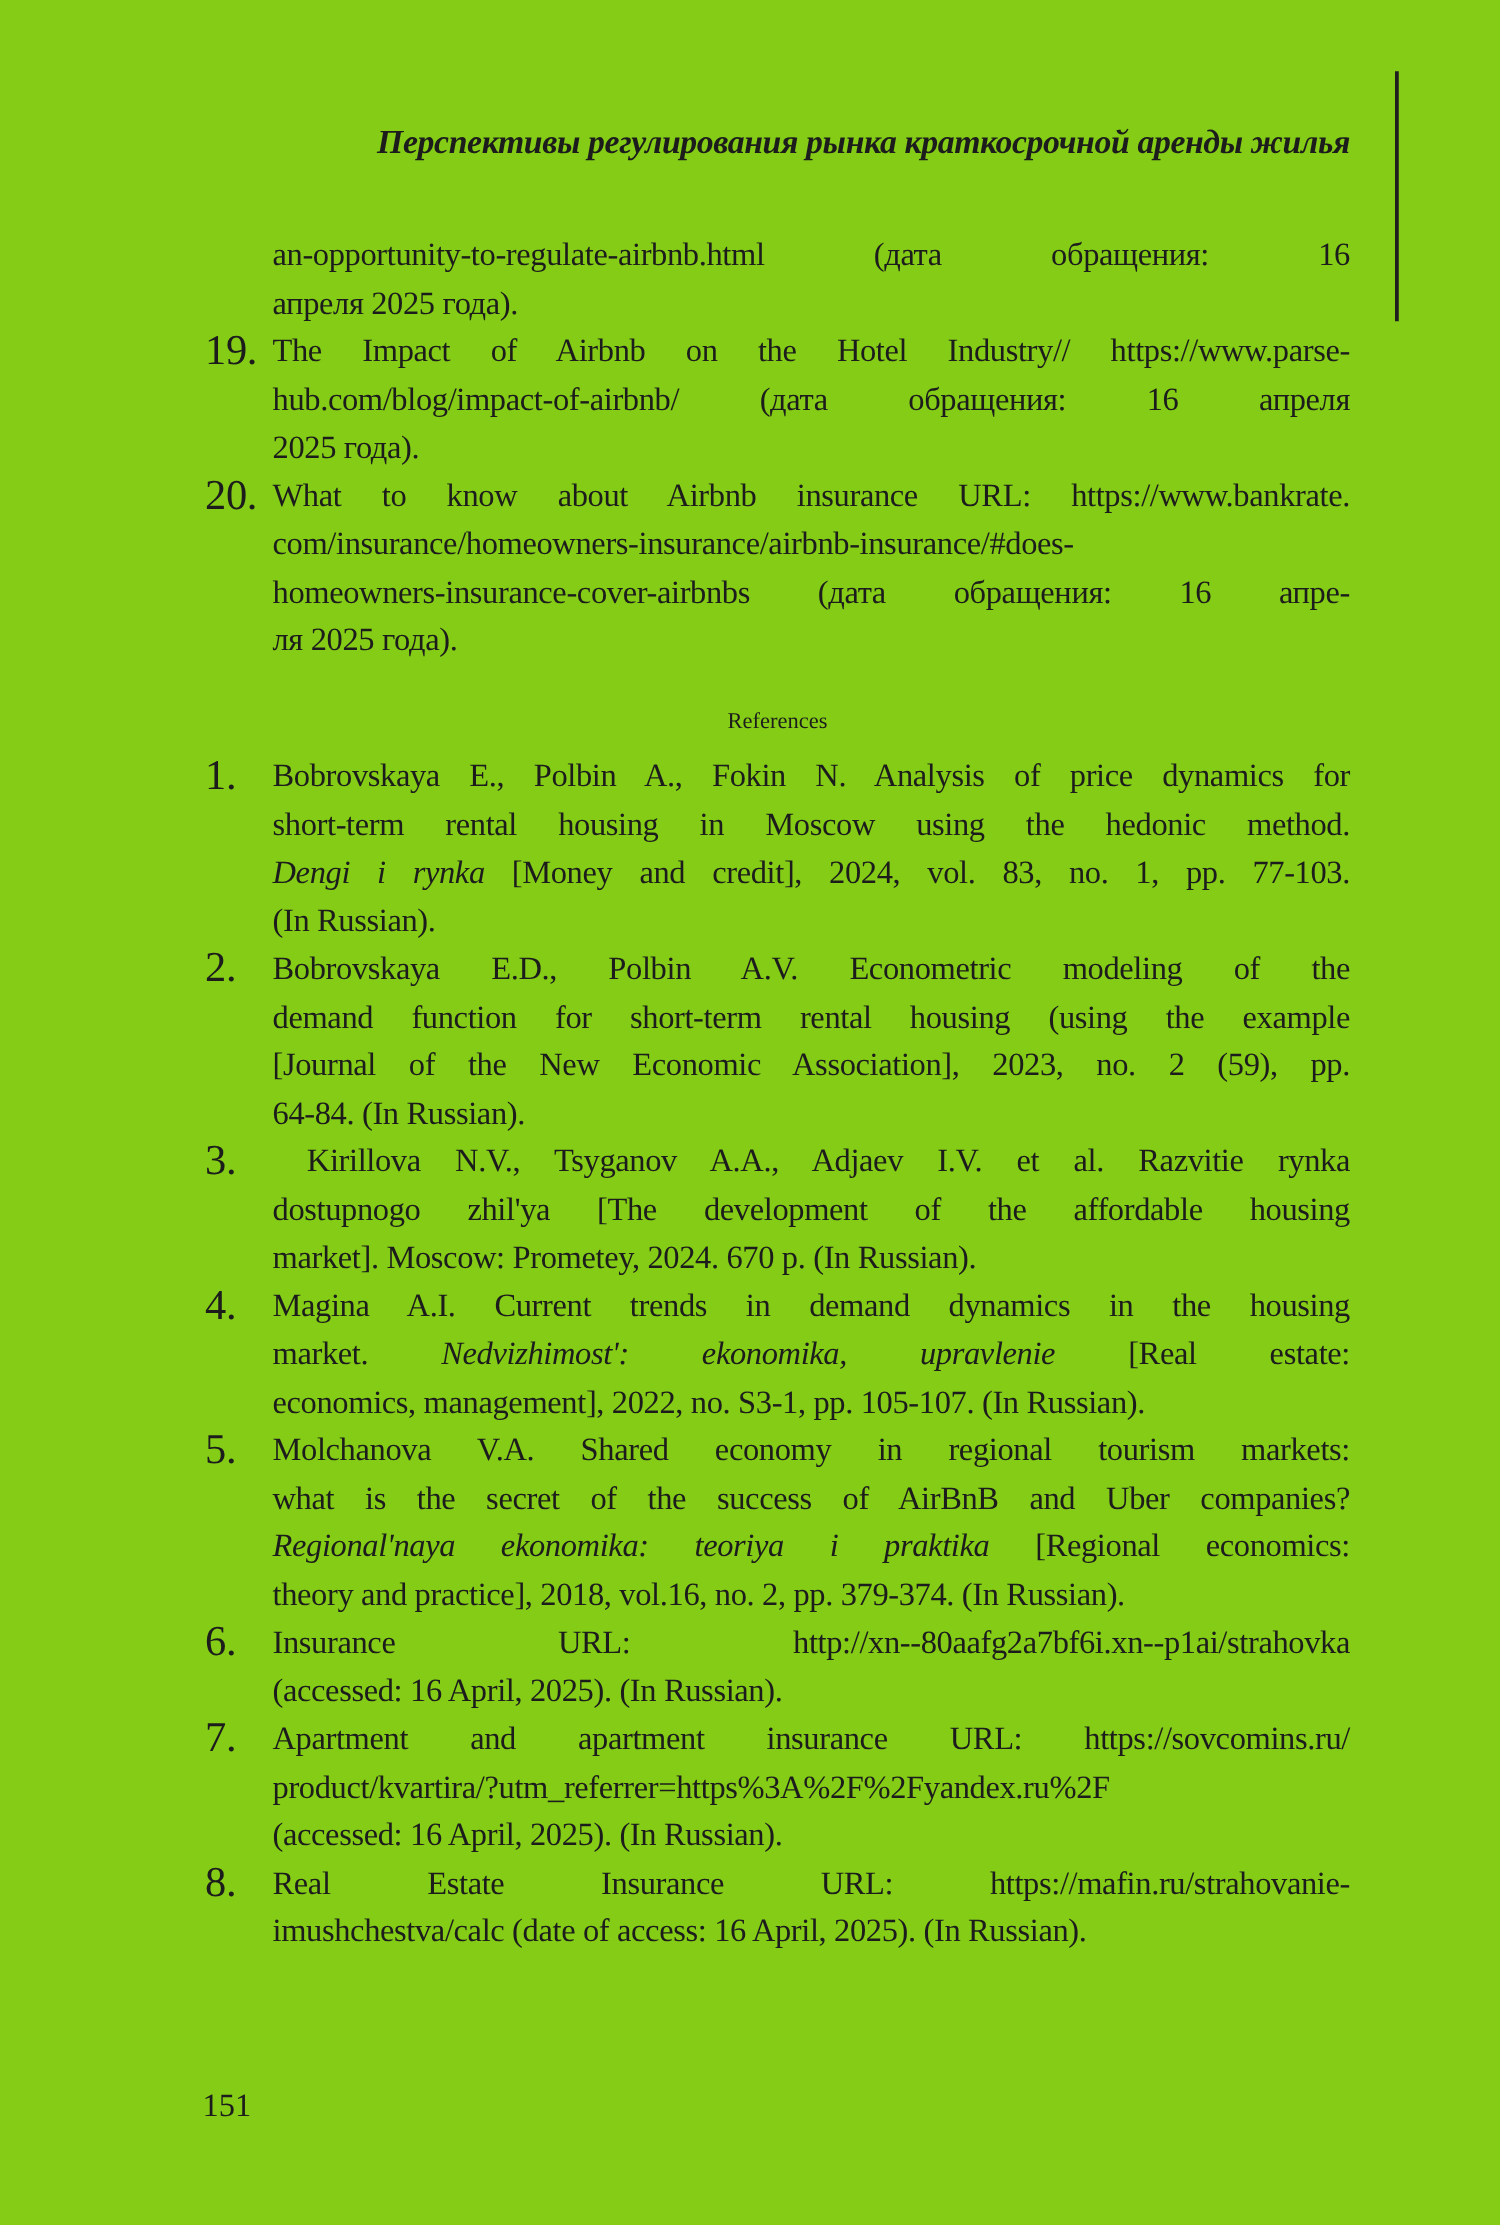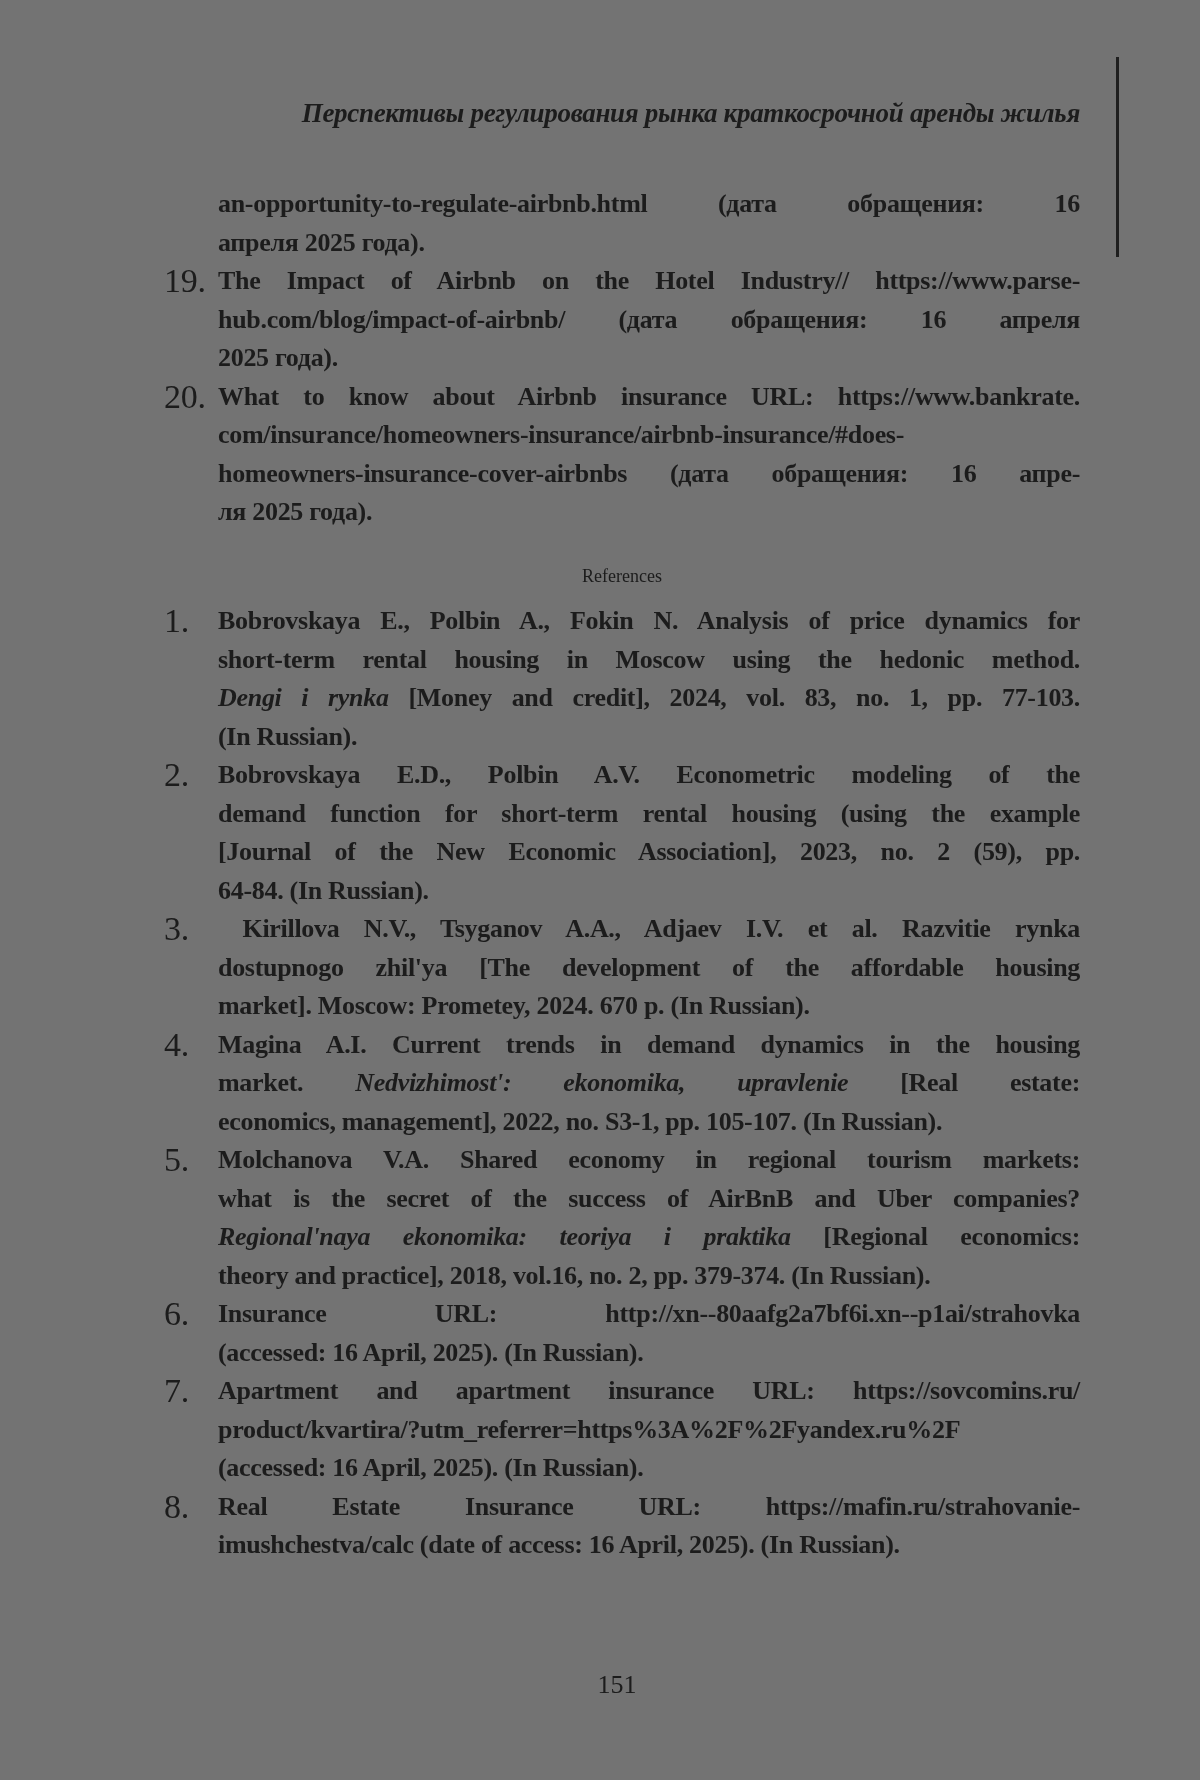--- a/index.html
+++ b/index.html
@@ -1,20 +1,20 @@
 <!DOCTYPE html>
 <html><head>
 <meta charset="utf-8">
 <style>
   html, body { margin: 0; padding: 0; background: #e8e8e8; }
   .page {
     position: relative;
     width: 1200px;
     height: 1780px;
-    background: #737373;
+    background: #84cc16;
     color: #1c1c1c;
     font-family: "Liberation Serif", "DejaVu Serif", serif;
     overflow: hidden;
   }
   .running-header {
     position: absolute;
     top: 94px;
     left: 162px;
     width: 918px;
     text-align: right;
@@ -47,36 +47,35 @@
     line-height: 38.5px;
     letter-spacing: -0.3px;
   }
   .item .body { flex: 1 1 auto; min-width: 0; }
   .line {
     font-size: 26px;
     line-height: 38.5px;
     letter-spacing: -0.3px;
     text-align: justify;
     text-align-last: justify;
-    font-weight: bold;
   }
   .line.last { text-align-last: left; }
   .refs-heading {
     font-size: 18px;
     line-height: 38.5px;
     font-weight: normal;
     text-align: center;
     margin: 25px 0 7px 0;
   }
   .page-number {
     position: absolute;
     top: 1666px;
     left: 162px;
     width: 910px;
-    text-align: center;
+    text-align: left;
     font-size: 26px;
     line-height: 38px;
   }
 </style>
 </head>
 <body>
 
 <div class="page">
   <div class="top-rule"></div>
   <div class="running-header">Перспективы регулирования рынка краткосрочной аренды жилья</div>

